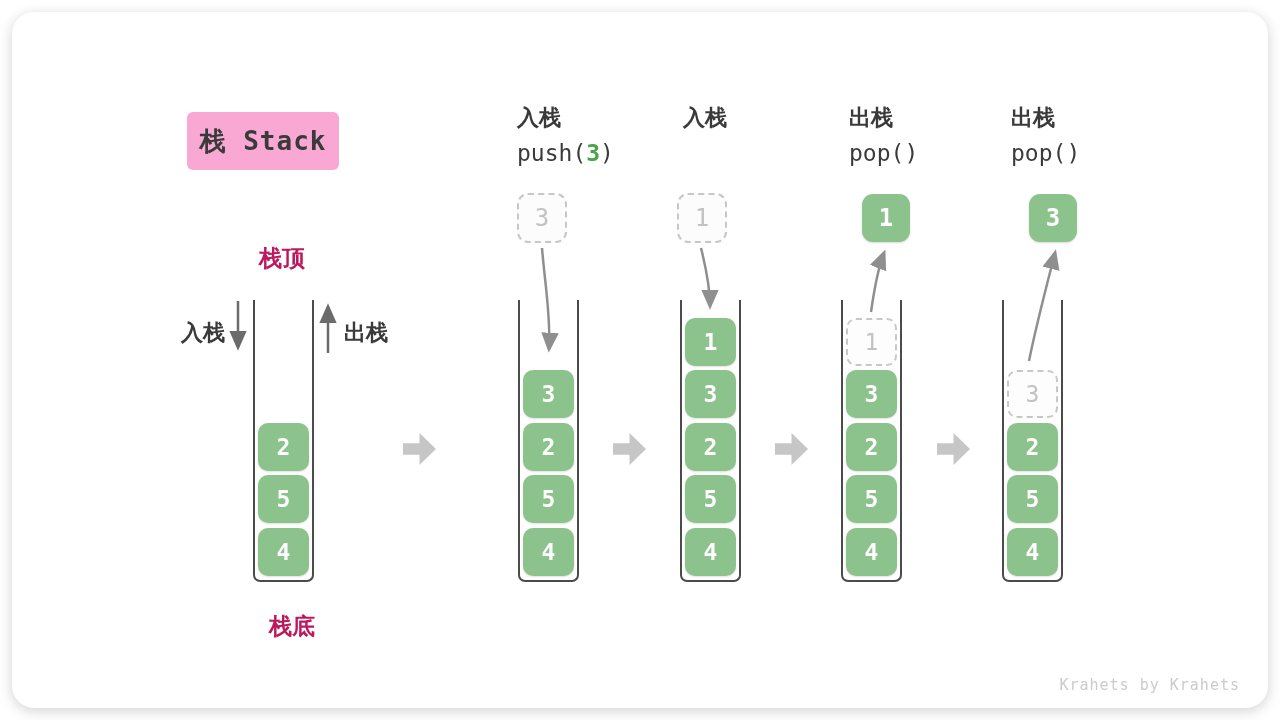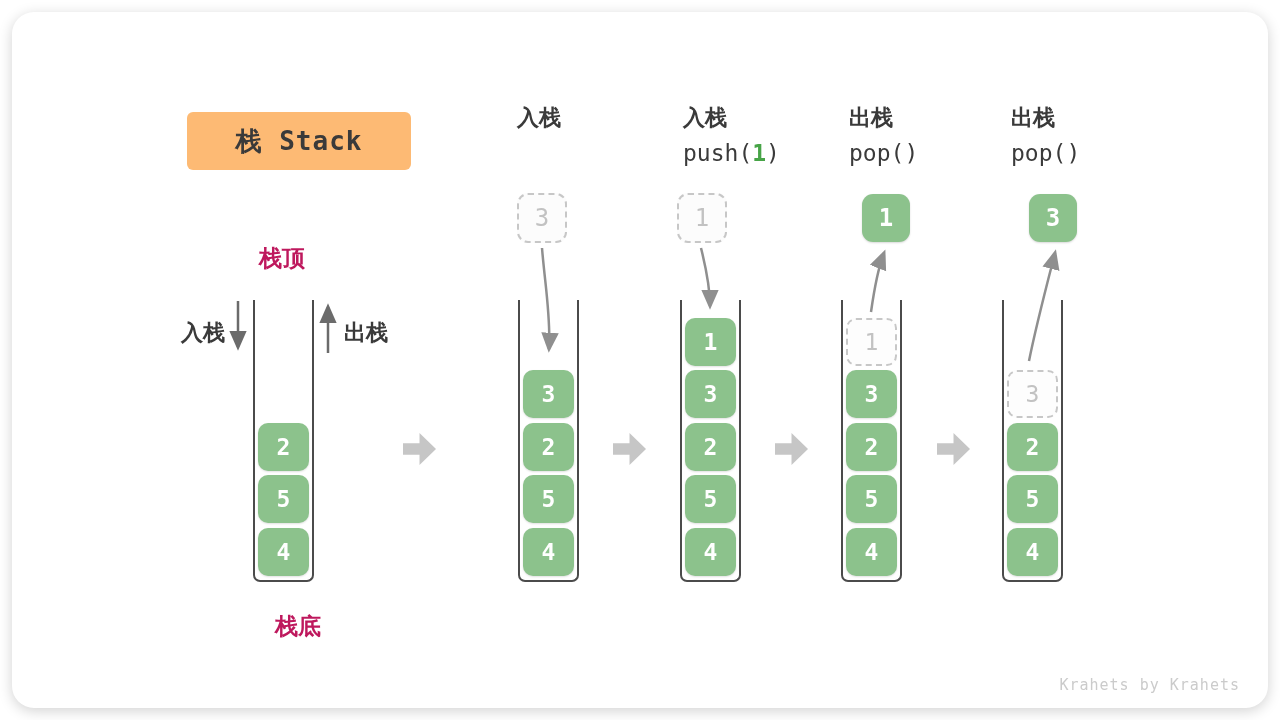--- a/index.html
+++ b/index.html
@@ -1,19 +1,19 @@
 <!DOCTYPE html>
 <html><head>
 <meta charset="utf-8">
 <style>
   html,body{margin:0;padding:0;background:#ffffff;}
   .canvas{position:relative;width:1280px;height:720px;font-family:"DejaVu Sans",sans-serif;overflow:hidden;}
   .card{position:absolute;left:12px;top:12px;width:1256px;height:696px;background:#ffffff;border-radius:22px;box-shadow:0 3px 14px rgba(0,0,0,0.18);}
 
-  .title-badge{position:absolute;left:187px;top:112px;width:224px;height:58px;background:#fdba74;border-radius:6px;display:flex;align-items:center;justify-content:center;}
+  .title-badge{position:absolute;left:187px;top:112px;width:152px;height:58px;background:#f9a8d4;border-radius:6px;display:flex;align-items:center;justify-content:center;}
   .title-badge span{font-family:"DejaVu Sans Mono",monospace;font-size:26px;font-weight:700;color:#3a3a3a;letter-spacing:1px;}
 
   .op{position:absolute;top:104px;width:160px;}
   .op-cn{font-size:22px;font-weight:600;color:#3a3a3a;line-height:28px;}
   .op-code{margin-top:7px;font-family:"DejaVu Sans Mono",monospace;font-size:23px;color:#3a3a3a;line-height:28px;}
   .op-code .arg{color:#47a447;font-weight:700;}
 
   .fbox{position:absolute;display:flex;align-items:center;justify-content:center;font-family:"DejaVu Sans Mono",monospace;font-size:24px;border-radius:11px;box-sizing:border-box;}
   .fbox.dashed{width:50px;height:50px;border:2px dashed #c7c7c7;background:#fcfcfc;color:#c2c2c2;}
   .fbox.solid{width:48px;height:48px;background:#8cc28c;color:#ffffff;font-weight:700;box-shadow:0 1px 2px rgba(0,0,0,0.15);}
@@ -36,24 +36,24 @@
 
 <div class="canvas">
   <div class="card"></div>
 
   <div class="title-badge">
     <span>栈 Stack</span>
   </div>
 
   <div class="op" style="left:517px">
     <div class="op-cn">入栈</div>
+    <div class="op-code"><span>push(</span><span class="arg">3</span><span>)</span></div>
   </div>
   <div class="op" style="left:683px">
     <div class="op-cn">入栈</div>
-    <div class="op-code"><span>push(</span><span class="arg">1</span><span>)</span></div>
   </div>
   <div class="op" style="left:849px">
     <div class="op-cn">出栈</div>
     <div class="op-code"><span>pop(</span><span class="arg"></span><span>)</span></div>
   </div>
   <div class="op" style="left:1011px">
     <div class="op-cn">出栈</div>
     <div class="op-code"><span>pop(</span><span class="arg"></span><span>)</span></div>
   </div>
 
@@ -64,21 +64,21 @@
       <span>1</span>
     </div>
   <div class="fbox solid" style="left:862px;top:194px">
       <span>1</span>
     </div>
   <div class="fbox solid" style="left:1029px;top:194px">
       <span>3</span>
     </div>
 
   <div class="cap-label" style="left:259px;top:243px">栈顶</div>
-  <div class="cap-label" style="left:275px;top:611px">栈底</div>
+  <div class="cap-label" style="left:269px;top:611px">栈底</div>
   <div class="side-label" style="left:181px;top:318px">入栈</div>
   <div class="side-label" style="left:344px;top:318px">出栈</div>
 
   <div class="stack" style="left:253px">
     <div class="cell" style="top:123px">
         <span>2</span>
       </div>
     <div class="cell" style="top:175px">
         <span>5</span>
       </div>

